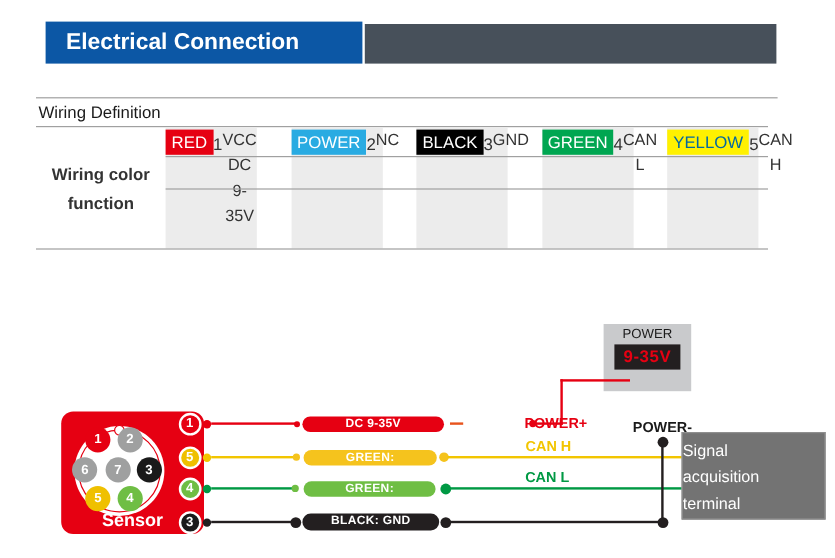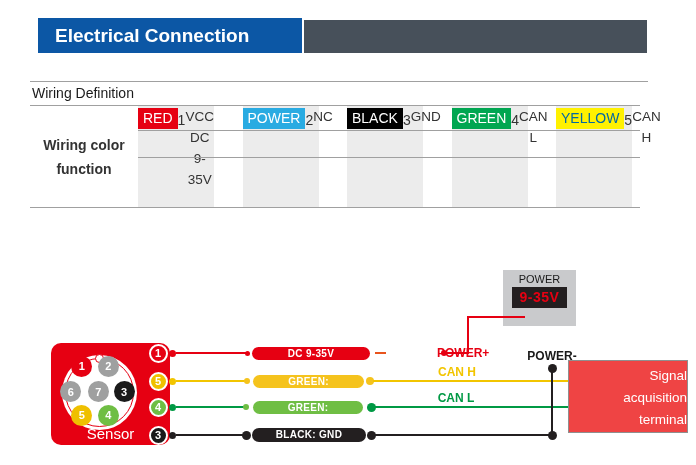--- a/index.html
+++ b/index.html
@@ -67,35 +67,35 @@
     display: flex; align-items: center; justify-content: center;
   }
   .pin-r1c1{left:20.2px;top:12.5px} .pin-r1c2{left:46.8px;top:12.5px}
   .pin-r2c1{left:9.2px;top:38.2px}  .pin-r2c2{left:36.8px;top:38.2px} .pin-r2c3{left:62.5px;top:38.2px}
   .pin-r3c1{left:20.2px;top:61.5px} .pin-r3c2{left:46.8px;top:61.5px}
   .badge {
     position: absolute; left: 97.5px; width: 19px; height: 19px; border-radius: 50%;
     border: 2px solid #fff; color: #fff; font-size: 11px; font-weight: bold;
     display: flex; align-items: center; justify-content: center;
   }
-  .sensor-label { position: absolute; left: 0; right: 0; bottom: 3px; text-align: center; color: #fff; font-weight: normal; font-size: 15px; margin-top: 48px; }
+  .sensor-label { position: absolute; left: 0; right: 0; bottom: 3px; text-align: center; color: #fff; font-weight: bold; font-size: 15px; margin-top: 48px; }
 
   
   .power-box { position: absolute; left: 503px; top: 270px; width: 73px; height: 56px; background: #c9cacc; }
   .power-title { text-align: center; font-size: 11px; color: #1a1a1a; margin-top: 3px; }
   .power-display {
     width: 55px; height: 21px; margin: 2px auto 0; background: #231f20;
     text-align: center; font-size: 14px; font-weight: bold; line-height: 21px; letter-spacing: .5px;
   }
 
   
   .terminal-box {
     position: absolute; left: 568px; top: 360px; width: 120px; height: 73px;
-    background: #ef4444; border: 1px solid #8f8f8f;
-    color: #fff; font-size: 13.5px; text-align: right; line-height: 22px; padding-top: 4px;
+    background: #737373; border: 1px solid #8f8f8f;
+    color: #fff; font-size: 13.5px; text-align: left; line-height: 22px; padding-top: 4px;
   }
 </style>
 </head>
 <body>
 
 <div class="page">
 
   <div class="bar-blue" style="background-color: rgb(12, 87, 165);">Electrical Connection</div>
   <div class="bar-dark" style="background-color: rgb(71, 80, 90);"></div>
 

